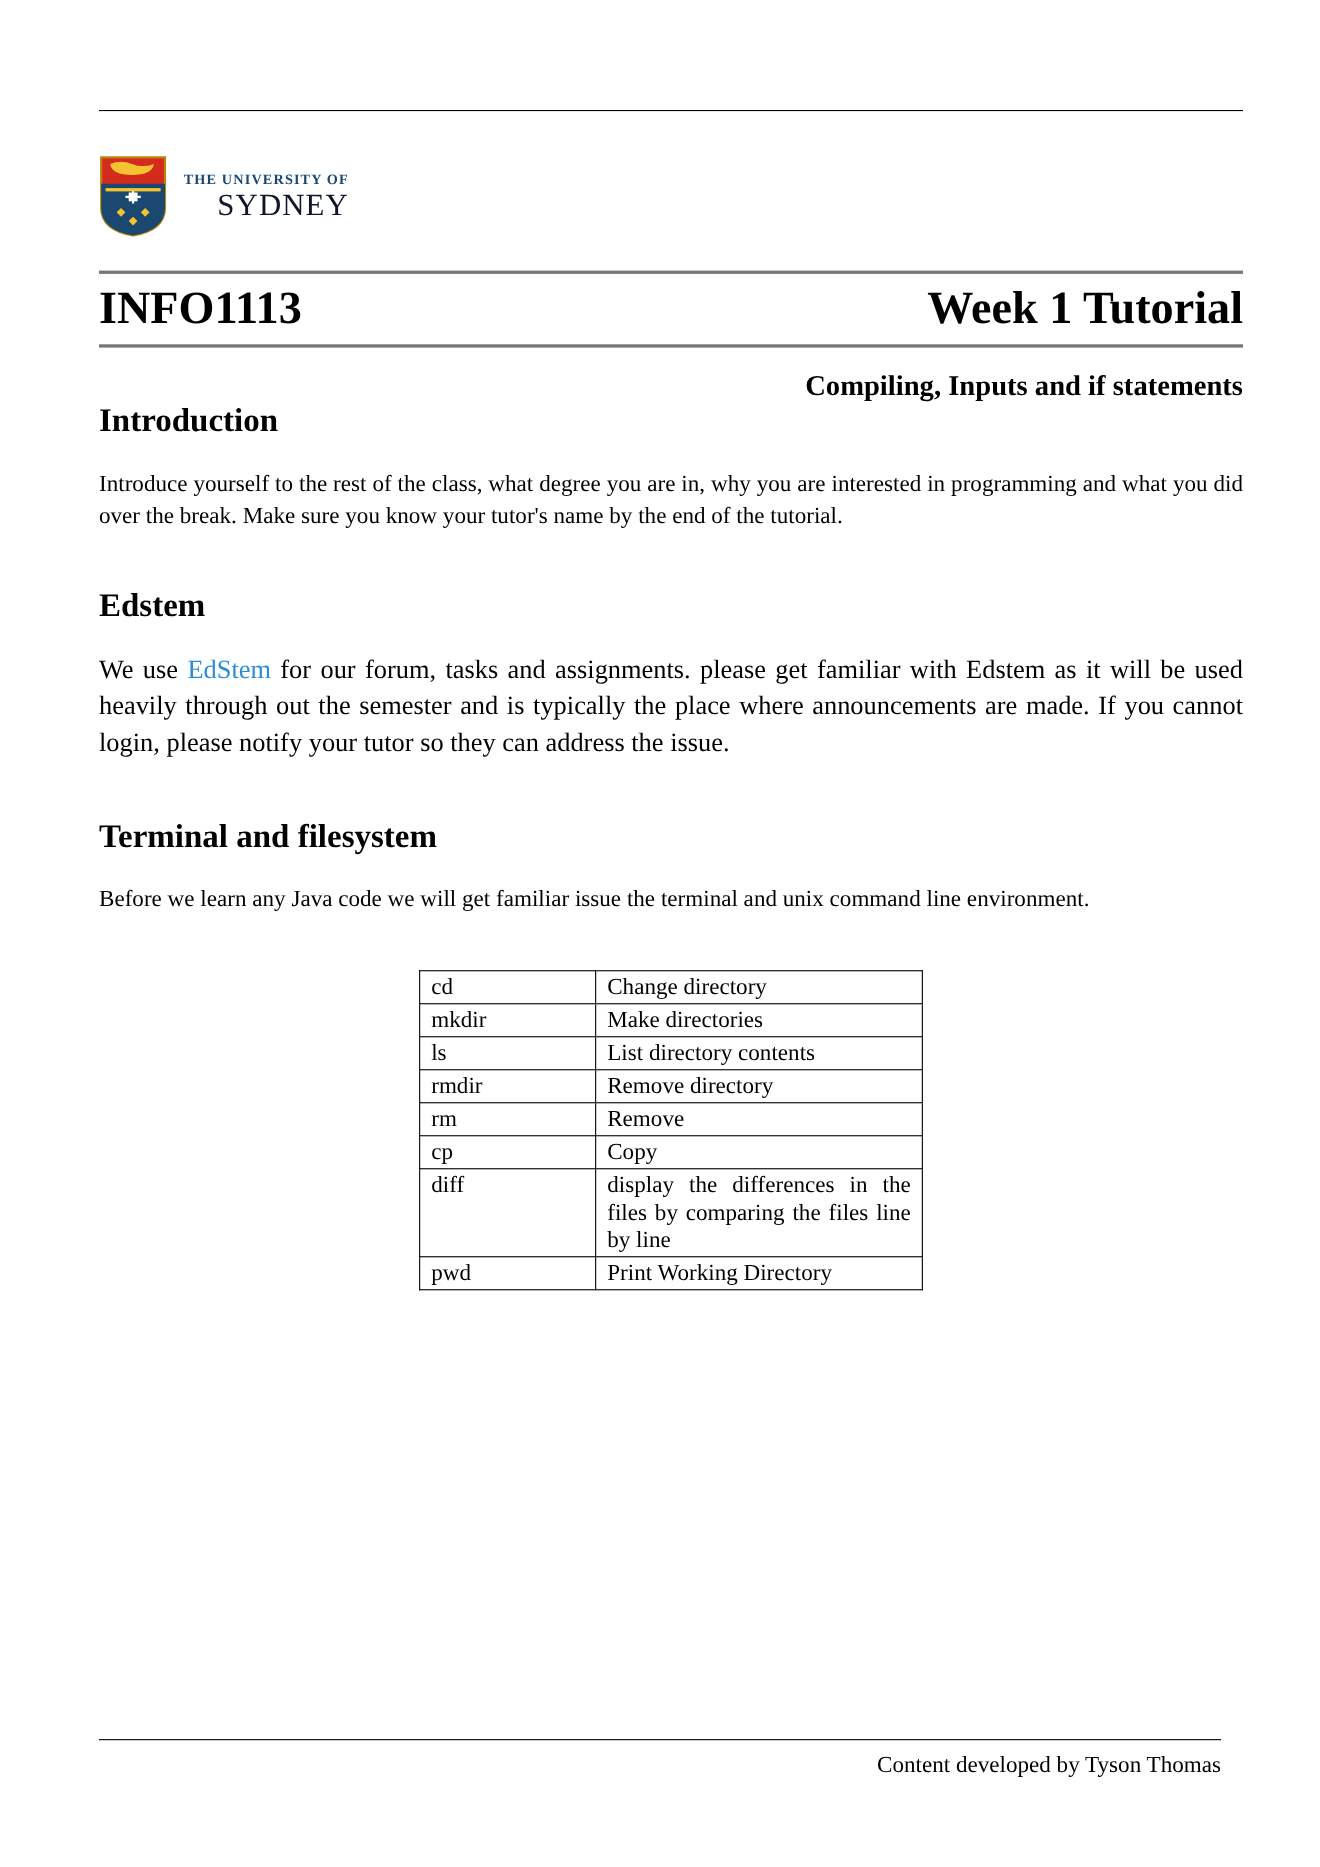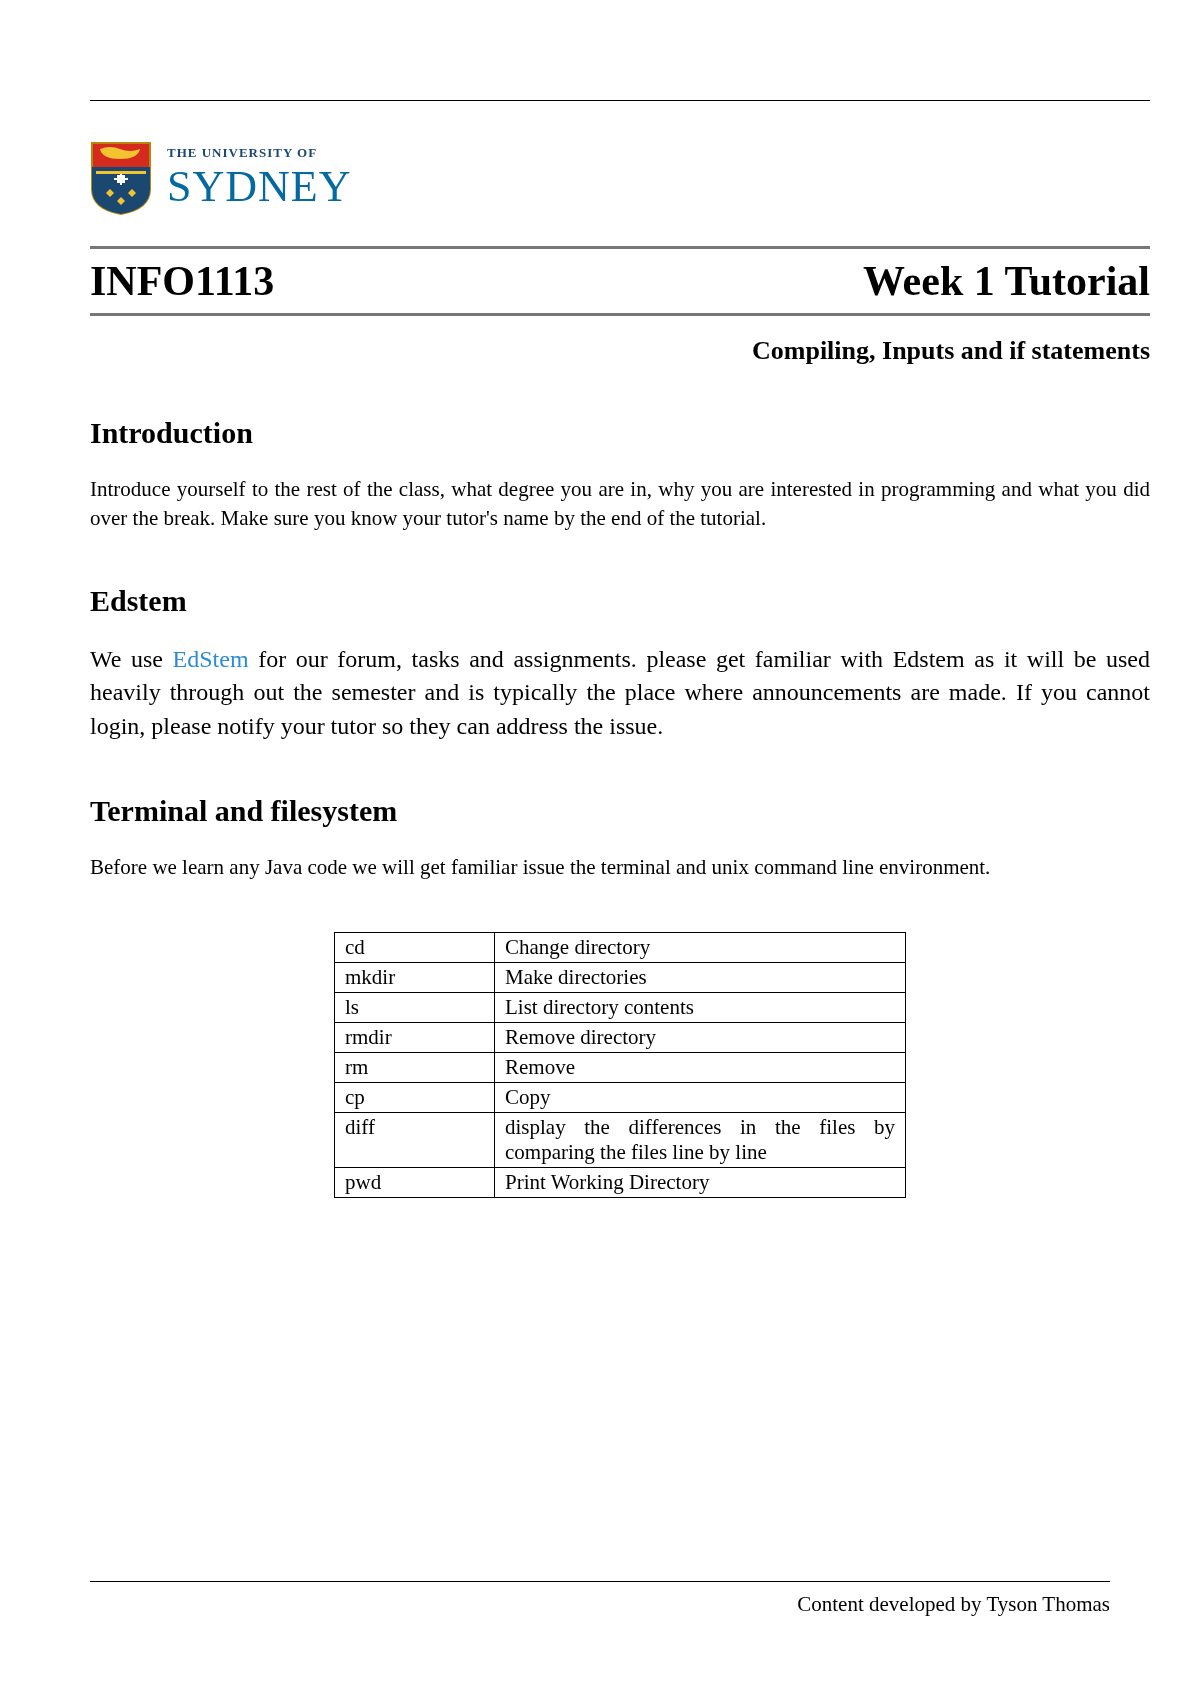--- a/index.html
+++ b/index.html
@@ -9,21 +9,21 @@
     }
     body {
       font-family: Georgia, 'Times New Roman', serif;
       background: #fff;
       width: 1200px;
       height: 1697px;
       position: relative;
       color: #000;
     }
     .page {
-      padding: 100px 50px 80px 90px;
+      padding: 100px 70px 80px 90px;
       height: 100%;
       position: relative;
     }
     .top-rule {
       border-top: 1.5px solid #000;
       margin-bottom: 40px;
     }
     .logo-row {
       display: flex;
       align-items: center;
@@ -41,23 +41,24 @@
     }
     .uni-small {
       font-family: Georgia, serif;
       font-size: 13px;
       letter-spacing: 1px;
       color: #1a4870;
       font-weight: bold;
     }
     .uni-large {
       font-family: Georgia, serif;
-      font-size: 44px;
-      color: #0369a1;
+      font-size: 28px;
+      color: #0f172a;
       letter-spacing: 1px;
+      text-align: right;
     }
     .title-divider {
       border-top: 3px solid #777;
       margin-bottom: 8px;
     }
     .title-row {
       display: flex;
       justify-content: space-between;
       align-items: center;
       margin-bottom: 8px;
@@ -69,21 +70,20 @@
     .week-title {
       font-size: 42px;
       font-weight: bold;
       margin-left: 48px;
     }
     .subtitle {
       text-align: right;
       font-size: 26px;
       font-weight: bold;
       margin-top: 20px;
-      margin-bottom: 50px;
     }
     .section-heading {
       font-size: 30px;
       font-weight: bold;
       margin-bottom: 25px;
     }
     .body-text {
       font-size: 21px;
       line-height: 1.4;
       text-align: justify;
@@ -96,21 +96,21 @@
     }
     .link {
       color: #2a8cd8;
     }
     .edstem-para {
       margin-bottom: 50px;
     }
     .command-table {
       margin: 30px auto 0 auto;
       border-collapse: collapse;
-      width: 572px;
+      width: 458px;
     }
     .command-table td {
       border: 1px solid #000;
       padding: 2px 10px;
       font-size: 21px;
       vertical-align: top;
     }
     .command-table td:first-child {
       width: 160px;
     }

